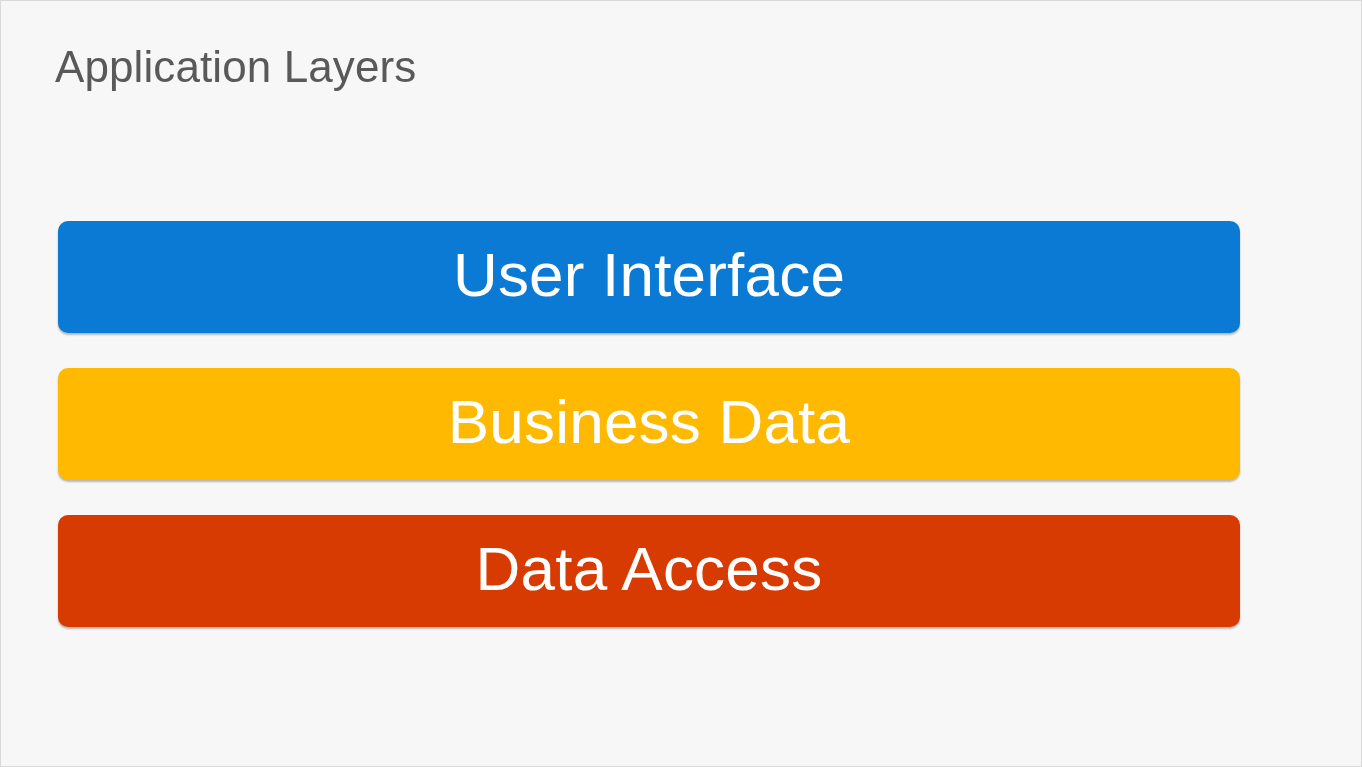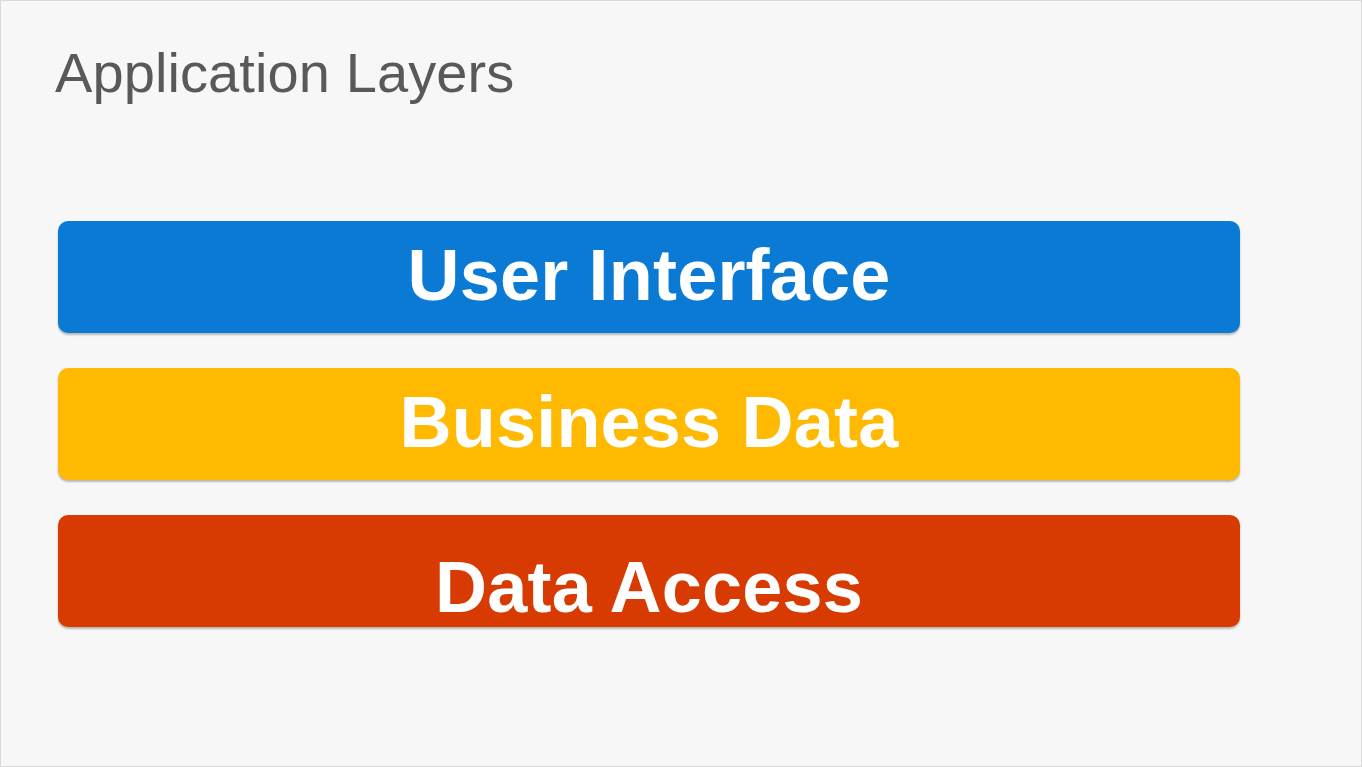--- a/index.html
+++ b/index.html
@@ -23,21 +23,21 @@
     height: 767px;
     background: #F7F7F7;
     border: 1px solid #D9D9D9;
   }
 
   #slide-title {
     position: absolute;
     left: 54px;
     top: 41px;
     width: 1200px;
-    font-size: 56px;
+    font-size: 44px;
     font-weight: 300;
     line-height: 1.12;
     letter-spacing: 0.1px;
     color: #595959;
     white-space: nowrap;
   }
 
   #layer-stack {
     position: absolute;
     left: 57px;
@@ -56,22 +56,22 @@
     justify-content: center;
     margin-bottom: 35px;
     box-shadow: 0 2px 2px rgba(0, 0, 0, 0.26);
   }
 
   .layer-bar:last-child {
     margin-bottom: 0;
   }
 
   .layer-label {
-    font-size: 72px;
-    font-weight: 700;
+    font-size: 62px;
+    font-weight: 400;
     line-height: 1;
     letter-spacing: 0.2px;
     color: #FFFFFF;
     white-space: nowrap;
     padding-bottom: 4px;
   }
 
   #layer-bar-0 { background: #0A7AD4; }
   #layer-bar-1 { background: #FFB900; }
   #layer-bar-2 { background: #D83B01; }
@@ -86,18 +86,18 @@
   <div id="layer-stack">
 
     <div class="layer-bar" id="layer-bar-0" style="background: rgb(10, 122, 212);">
       <span class="layer-label" style="color: rgb(255, 255, 255);">User Interface</span>
     </div>
 
     <div class="layer-bar" id="layer-bar-1" style="background: rgb(255, 185, 0);">
       <span class="layer-label" style="color: rgb(255, 255, 255);">Business Data</span>
     </div>
 
-    <div class="layer-bar" id="layer-bar-2" style="background: rgb(216, 59, 1); align-items: flex-end;">
+    <div class="layer-bar" id="layer-bar-2" style="background: rgb(216, 59, 1);">
       <span class="layer-label" style="color: rgb(255, 255, 255);">Data Access</span>
     </div>
 
   </div>
 </div>
 
 </body></html>

